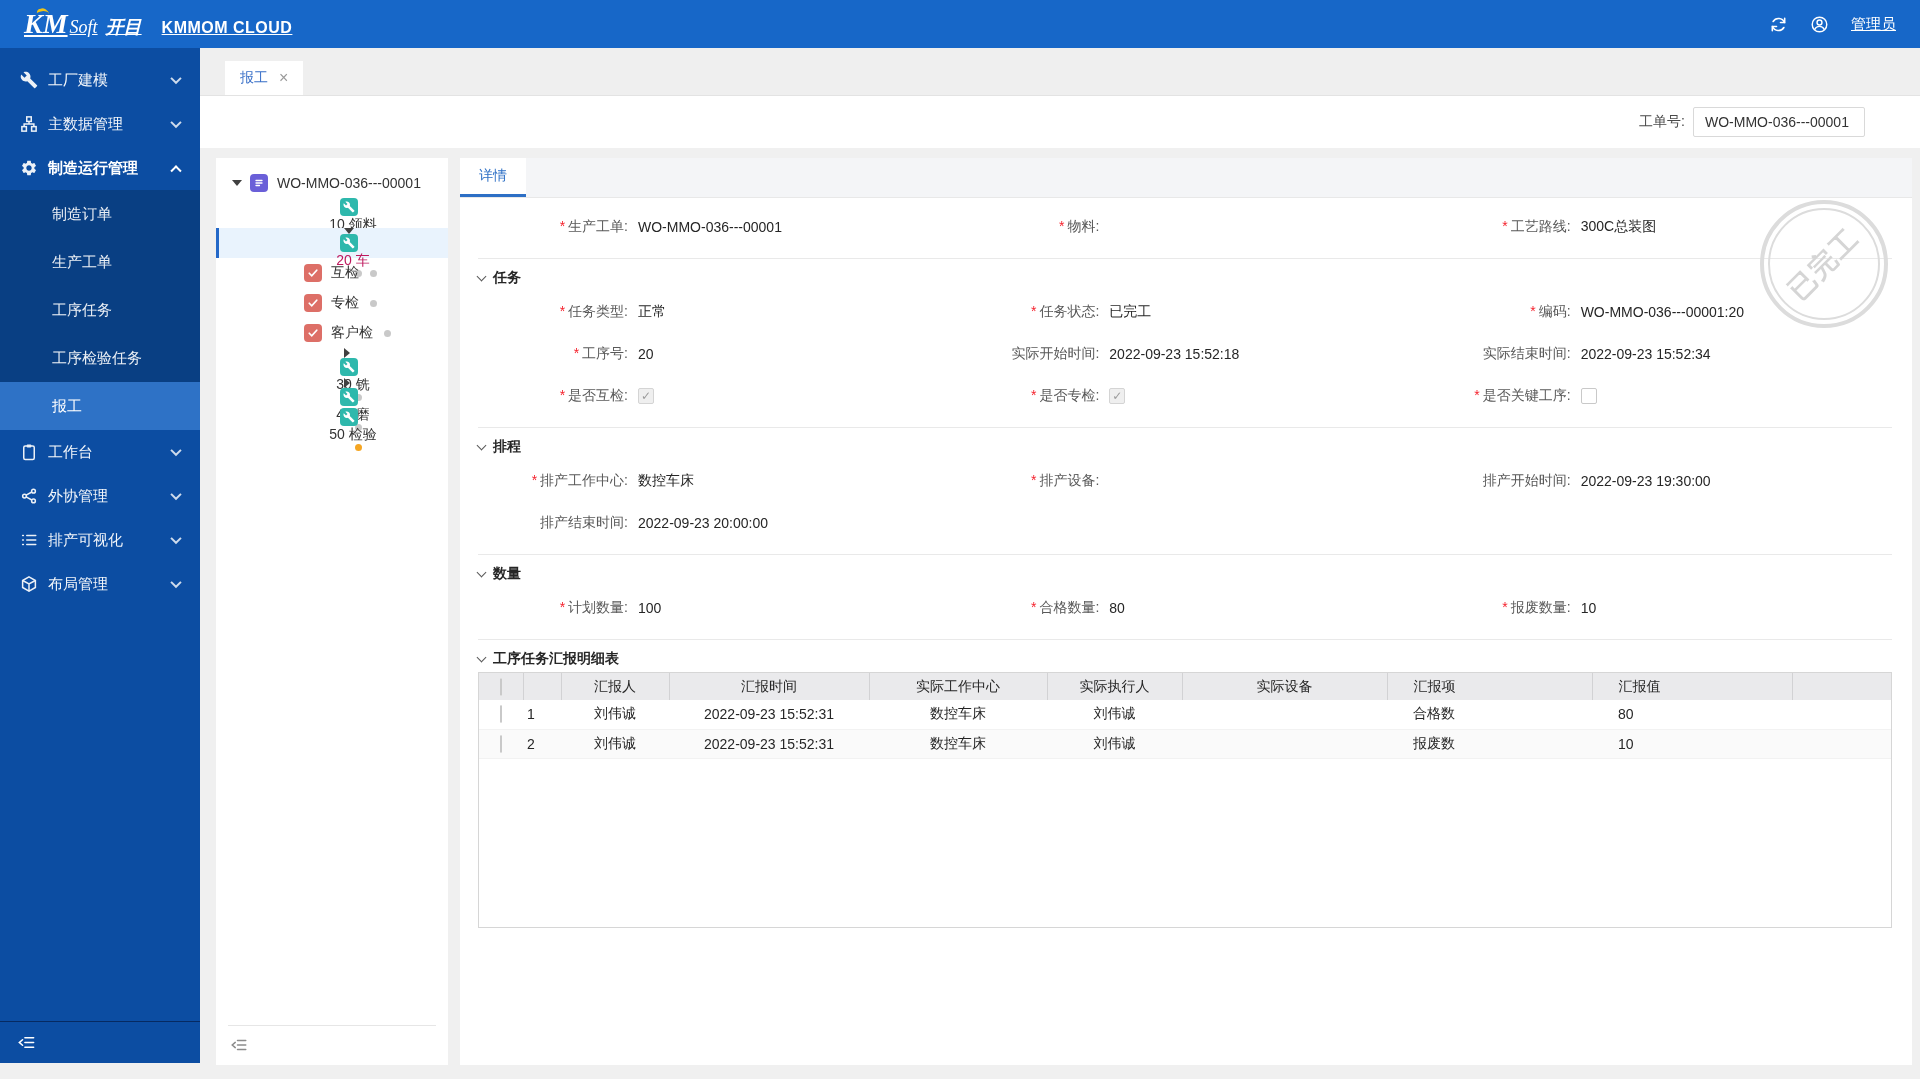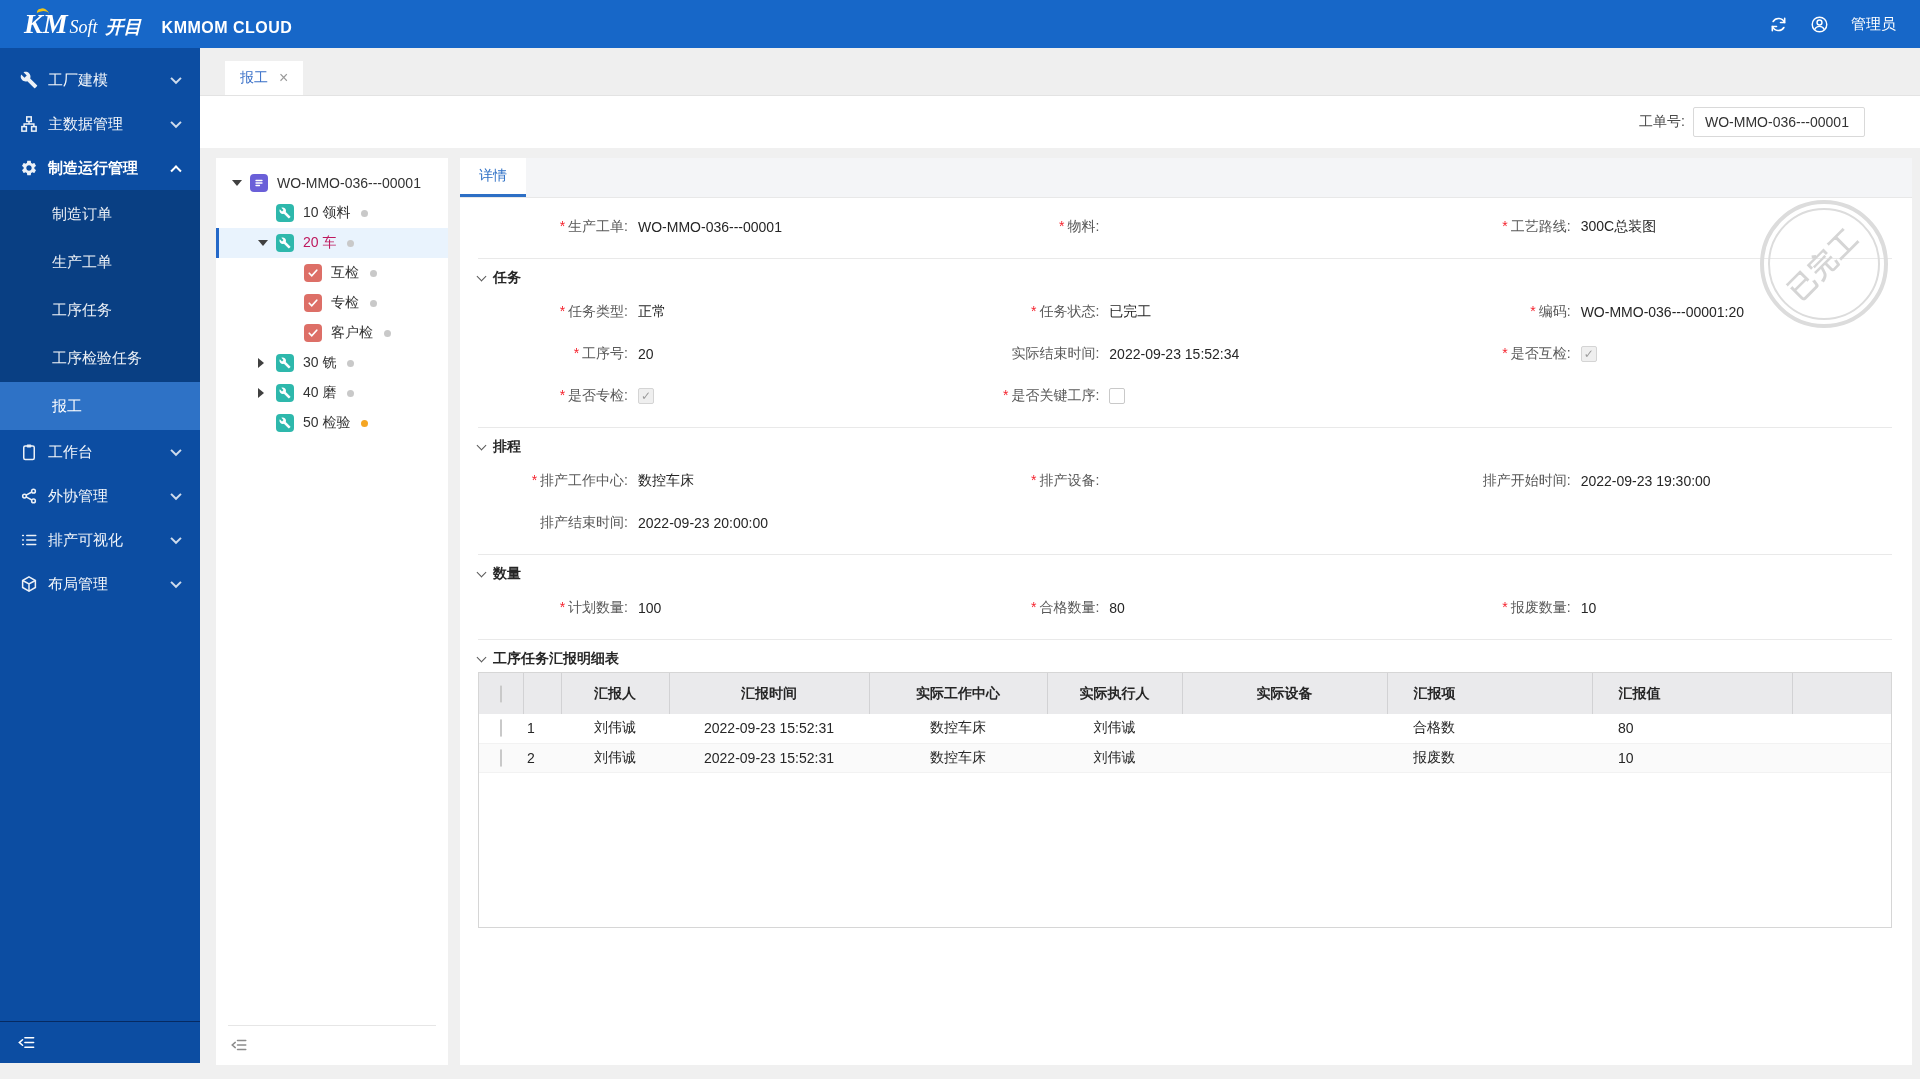--- a/index.html
+++ b/index.html
@@ -1,21 +1,21 @@
 <!DOCTYPE html>
 <html><head>
 <meta charset="utf-8">
 <style>
   * { margin:0; padding:0; box-sizing:border-box; }
   html,body { width:1920px; height:1079px; overflow:hidden;
     font-family:"Liberation Sans","DejaVu Sans",sans-serif; background:#f0f0f0; color:#333; }
 
   
   .topbar { position:fixed; top:0; left:0; width:1920px; height:48px; background:#1767c8;
-    color:#fff; display:flex; align-items:center; padding:0 24px; z-index:50; }
+    color:#fff; display:flex; align-items:center; padding:0 24px; z-index:50;text-decoration:underline; }
   .logo { display:flex; align-items:baseline; }
   .logo-km { font-family:"Liberation Serif","DejaVu Serif",serif; font-style:italic; font-weight:bold;
     font-size:28px; line-height:1; position:relative; }
   .logo-km::before { content:""; position:absolute; top:-2px; left:13px; width:12px; height:9px;
     border-top:3px solid #f0c419; border-radius:60% 100% 0 0; transform:rotate(-12deg); }
   .logo-soft { font-family:"Liberation Serif","DejaVu Serif",serif; font-style:italic; font-size:18px; margin-left:2px; }
   .logo-cn { font-size:18px; font-weight:bold; font-style:italic; margin-left:8px; }
   .product { margin-left:20px; font-weight:bold; font-size:16px; letter-spacing:.5px; }
   .topbar-right { margin-left:auto; display:flex; align-items:flex-end; gap:22px; }
   .tb-icon { width:19px; height:19px; display:block; cursor:pointer; }
@@ -48,21 +48,21 @@
   .toolbar .tlabel { font-size:14px; color:#4a4a4a; margin-right:8px; }
   .toolbar input { width:172px; height:30px; border:1px solid #d9d9d9; border-radius:2px;
     padding:0 11px; font-size:14px; color:#333; font-family:inherit; outline:none; }
 
   .workspace { flex:1; display:flex; gap:12px; padding:10px 8px 14px 16px; overflow:hidden; }
 
   
   .tree-panel { width:232px; flex-shrink:0; background:#fff; position:relative; padding-top:10px; }
   .tnode { height:30px; display:flex; align-items:center; font-size:14px; color:#333;
     position:relative; cursor:pointer; }
-  .lv0 { padding-left:16px; } .lv1 { padding-left:42px; } .lv2 { padding-left:88px; }
+  .lv0 { padding-left:16px; } .lv1 { padding-left:42px;flex-direction:column; } .lv2 { padding-left:88px; }
   .arr { width:10px; margin-right:8px; flex-shrink:0; }
   .arr.down { width:0; border-left:5px solid transparent; border-right:5px solid transparent;
     border-top:6px solid #404040; margin-right:8px; }
   .arr.right { width:0; border-top:5px solid transparent; border-bottom:5px solid transparent;
     border-left:6px solid #404040; margin-right:12px; }
   .arr.spacer { width:10px; }
   .tile { width:18px; height:18px; border-radius:4px; margin-right:9px; flex-shrink:0;
     display:flex; align-items:center; justify-content:center; }
   .tile.purple { background:#6a5fd8; } .tile.teal { background:#2eb8ac; } .tile.red { background:#dd6f67; }
   .tile svg { display:block; }
@@ -94,21 +94,21 @@
   .checkbox { width:16px; height:16px; border:1px solid #c9c9c9; border-radius:2px; margin-left:10px;
     background:#fff; position:relative; flex-shrink:0; }
   .checkbox.checked { background:#efefef; border-color:#d4d4d4; }
   .checkbox.checked::after { content:"\2713"; position:absolute; inset:0; display:flex; align-items:center;
     justify-content:center; color:#9b9b9b; font-size:12px; }
   .checkbox.small { width:15px; height:15px; margin:0 auto; }
 
   
   .rtable-wrap { border:1px solid #d6d6d6; height:256px; margin-top:4px; background:#fff; overflow:hidden; }
   table { width:100%; border-collapse:collapse; font-size:14px; color:#262626; table-layout:fixed; }
-  thead th { background:#eaeaec; height:41px; font-weight:bold; border-right:1px solid #d2d2d4;
+  thead th { background:#eaeaec; height:27px; font-weight:normal; border-right:1px solid #d2d2d4;
     text-align:center; }
   thead th:last-child { border-right:none; }
   tbody td { height:29px; text-align:center; }
   tbody tr { border-bottom:1px solid #f2f2f2; }
   tbody tr:nth-child(even) { background:#fafafa; }
   th.al, td.al { text-align:left; padding-left:26px; }
   td.numcol { text-align:left; padding-left:4px; }
 
   
   .stamp { position:absolute; top:42px; right:24px; width:128px; height:128px; pointer-events:none; z-index:5; }
@@ -379,20 +379,24 @@
             <span class="flabel"><i class="req">*</i><span>任务状态:</span></span>
             <span class="fvalue">已完工</span>
           </div>
           <div class="field">
             <span class="flabel"><i class="req">*</i><span>编码:</span></span>
             <span class="fvalue">WO-MMO-036---00001:20</span>
           </div>
           <div class="field">
             <span class="flabel"><i class="req">*</i><span>工序号:</span></span>
             <span class="fvalue">20</span>
+          </div>
+          <div class="field">
+            <span class="flabel"><span>实际开始时间:</span></span>
+            <span class="fvalue">2022-09-23 15:52:18</span>
           </div>
           <div class="field">
             <span class="flabel"><span>实际结束时间:</span></span>
             <span class="fvalue">2022-09-23 15:52:34</span>
           </div>
           <div class="field">
             <span class="flabel"><i class="req">*</i><span>是否互检:</span></span>
             <span class="checkbox checked"></span>
           </div>
           <div class="field">

